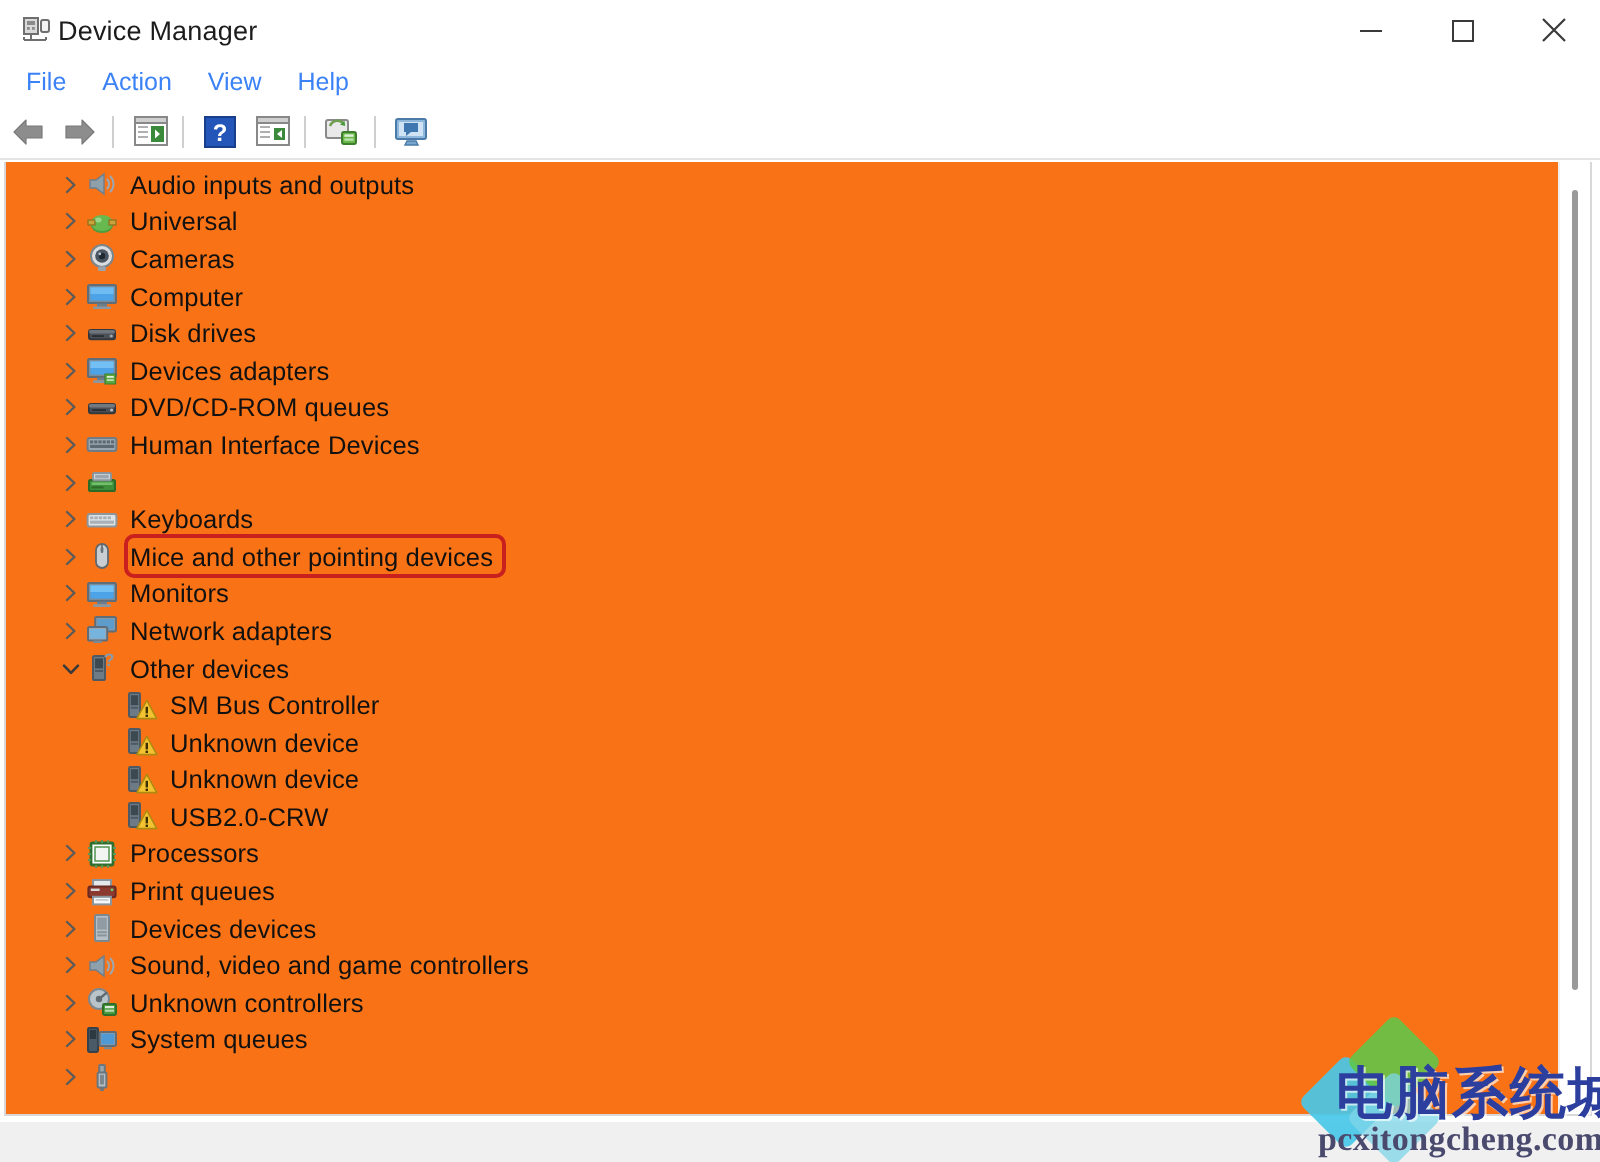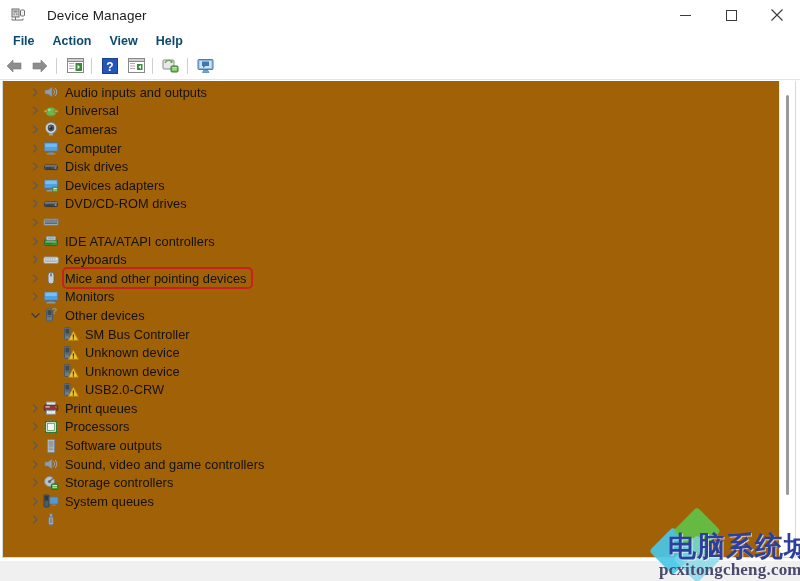--- a/index.html
+++ b/index.html
@@ -34,21 +34,21 @@
     display: flex;
     align-items: center;
   }
   .title-icon {
     width: 16px; height: 16px;
     margin-left: 10px;
     position: relative;
     flex: none;
   }
   .title-text {
-    margin-left: 21px;
+    margin-left: 3px;
     font-size: 13.5px;
     color: #1c1c1c;
     letter-spacing: 0.1px;
     white-space: nowrap;
   }
   .win-controls {
     position: absolute;
     right: 0; top: 0;
     height: 30px;
     display: flex;
@@ -66,24 +66,23 @@
   .menubar {
     position: absolute;
     left: 0; top: 30px;
     width: 800px; height: 22px;
     display: flex;
     align-items: center;
     background: #ffffff;
   }
   .menu-item {
     font-size: 12.5px;
-    color: #0c4a6e;
+    color: #3b82f6;
     padding: 2px 9px;
     white-space: nowrap;
-    font-weight: bold;
   }
   .menu-item:first-child { margin-left: 4px; }
 
   
   .toolbar {
     position: absolute;
     left: 0; top: 52px;
     width: 800px; height: 28px;
     background: #ffffff;
     display: flex;
@@ -104,21 +103,21 @@
     background: #cfcfcf;
     margin: 0 4px;
     flex: none;
   }
 
   
   .tree-panel {
     position: absolute;
     left: 2px; top: 81px;
     width: 794px; height: 477px;
-    background: #a16207;
+    background: #f97316;
     border: 1px solid #d8d8d8;
     border-top: none;
     box-sizing: border-box;
     overflow: hidden;
     text-align: center;
   }
   .tree {
     position: absolute;
     left: 0; top: 2px;
     width: 784px;
@@ -444,53 +443,53 @@
             <svg width="9" height="9" viewBox="0 0 9 9">
               <path d="M2.5 1 L6.2 4.5 L2.5 8" fill="none" stroke="#5a5a5a" stroke-width="1.2" stroke-linecap="round" stroke-linejoin="round"></path>
             </svg>
           </span>
           <span class="dev-icon"><svg width="16" height="16" viewBox="0 0 16 16">
               <rect x="1.5" y="6" width="13" height="4.6" rx="1" fill="#4b5056" stroke="#34383d"></rect>
               <rect x="1.5" y="6" width="13" height="1.8" rx="0.8" fill="#717880"></rect>
               <rect x="3" y="8.6" width="7" height="0.9" fill="#2a2e33"></rect>
               <circle cx="12.8" cy="9" r="0.8" fill="#b6bcc3"></circle>
             </svg></span>
-          <span class="tree-label">DVD/CD-ROM drives</span>
+          <span class="tree-label">DVD/CD-ROM queues</span>
         </div>
         <div class="tree-row">
           <span class="twisty">
             <svg width="9" height="9" viewBox="0 0 9 9">
               <path d="M2.5 1 L6.2 4.5 L2.5 8" fill="none" stroke="#5a5a5a" stroke-width="1.2" stroke-linecap="round" stroke-linejoin="round"></path>
             </svg>
           </span>
           <span class="dev-icon"><svg width="16" height="16" viewBox="0 0 16 16">
               <rect x="0.8" y="5" width="14.4" height="6.5" rx="1.2" fill="#9aa6b0" stroke="#6f7c86"></rect>
               <rect x="2" y="6.2" width="1.6" height="1.5" fill="#5d6a74"></rect>
               <rect x="4.1" y="6.2" width="1.6" height="1.5" fill="#5d6a74"></rect>
               <rect x="6.2" y="6.2" width="1.6" height="1.5" fill="#5d6a74"></rect>
               <rect x="8.3" y="6.2" width="1.6" height="1.5" fill="#5d6a74"></rect>
               <rect x="10.4" y="6.2" width="1.6" height="1.5" fill="#5d6a74"></rect>
               <rect x="12.5" y="6.2" width="1.6" height="1.5" fill="#5d6a74"></rect>
               <rect x="2" y="8.4" width="12.1" height="1.6" fill="#5d6a74"></rect>
             </svg></span>
+          <span class="tree-label">Human Interface Devices</span>
         </div>
         <div class="tree-row">
           <span class="twisty">
             <svg width="9" height="9" viewBox="0 0 9 9">
               <path d="M2.5 1 L6.2 4.5 L2.5 8" fill="none" stroke="#5a5a5a" stroke-width="1.2" stroke-linecap="round" stroke-linejoin="round"></path>
             </svg>
           </span>
           <span class="dev-icon"><svg width="16" height="16" viewBox="0 0 16 16">
               <rect x="1.5" y="7" width="13" height="5.5" rx="0.8" fill="#3f8f3a" stroke="#2c6a28"></rect>
               <rect x="2.8" y="8.2" width="10.4" height="1.3" fill="#72c06b"></rect>
               <rect x="2.8" y="10.2" width="6" height="1" fill="#2c6a28"></rect>
               <rect x="3.5" y="3.5" width="9" height="3.6" rx="0.6" fill="#cfd6da" stroke="#8a949b"></rect>
               <rect x="4.6" y="4.4" width="6.8" height="1.8" fill="#9aa5ad"></rect>
             </svg></span>
-          <span class="tree-label">IDE ATA/ATAPI controllers</span>
         </div>
         <div class="tree-row">
           <span class="twisty">
             <svg width="9" height="9" viewBox="0 0 9 9">
               <path d="M2.5 1 L6.2 4.5 L2.5 8" fill="none" stroke="#5a5a5a" stroke-width="1.2" stroke-linecap="round" stroke-linejoin="round"></path>
             </svg>
           </span>
           <span class="dev-icon"><svg width="16" height="16" viewBox="0 0 16 16">
               <rect x="0.8" y="5" width="14.4" height="6.3" rx="1.2" fill="#dfe3e6" stroke="#8d969d"></rect>
               <rect x="2" y="6.2" width="1.7" height="1.4" fill="#a8b1b8"></rect>
@@ -526,20 +525,35 @@
               <rect x="2.2" y="3.7" width="11.6" height="6.6" fill="#4da3e8"></rect>
               <rect x="2.2" y="3.7" width="11.6" height="3.3" fill="#73c0f4"></rect>
               <rect x="5.5" y="11.8" width="5" height="1.5" fill="#6d7d8a"></rect>
               <rect x="3.5" y="13.1" width="9" height="1.4" rx="0.5" fill="#8a98a4"></rect>
             </svg></span>
           <span class="tree-label">Monitors</span>
         </div>
         <div class="tree-row">
           <span class="twisty">
             <svg width="9" height="9" viewBox="0 0 9 9">
+              <path d="M2.5 1 L6.2 4.5 L2.5 8" fill="none" stroke="#5a5a5a" stroke-width="1.2" stroke-linecap="round" stroke-linejoin="round"></path>
+            </svg>
+          </span>
+          <span class="dev-icon"><svg width="16" height="16" viewBox="0 0 16 16">
+              <rect x="4.6" y="1.5" width="10.4" height="7.2" rx="0.8" fill="#8a98a4" stroke="#5f6d78"></rect>
+              <rect x="5.6" y="2.5" width="8.4" height="5.2" fill="#5d9ccb"></rect>
+              <rect x="1" y="6.5" width="9.6" height="6.8" rx="0.8" fill="#9aa8b3" stroke="#5f6d78"></rect>
+              <rect x="2" y="7.5" width="7.6" height="4.8" fill="#76b4dd"></rect>
+              <rect x="3.5" y="13.3" width="4.6" height="1.2" rx="0.4" fill="#7c8a95"></rect>
+            </svg></span>
+          <span class="tree-label">Network adapters</span>
+        </div>
+        <div class="tree-row">
+          <span class="twisty">
+            <svg width="9" height="9" viewBox="0 0 9 9">
               <path d="M1 2.8 L4.5 6.4 L8 2.8" fill="none" stroke="#3a3a3a" stroke-width="1.3" stroke-linecap="round" stroke-linejoin="round"></path>
             </svg>
           </span>
           <span class="dev-icon"><svg width="16" height="16" viewBox="0 0 16 16">
               <rect x="3.5" y="2" width="6" height="12" rx="0.8" fill="#6d7b86" stroke="#4d5a64"></rect>
               <rect x="4.5" y="3.2" width="4" height="5" fill="#3d4950"></rect>
               <rect x="4.5" y="9" width="4" height="1" fill="#4d5a64"></rect>
               <text x="11.5" y="7" text-anchor="middle" font-family="Liberation Sans, sans-serif" font-size="9" font-weight="bold" fill="#8f9aa3">?</text>
             </svg></span>
           <span class="tree-label">Other devices</span>
@@ -592,55 +606,55 @@
             </svg></span>
           <span class="tree-label">USB2.0-CRW</span>
         </div>
         <div class="tree-row">
           <span class="twisty">
             <svg width="9" height="9" viewBox="0 0 9 9">
               <path d="M2.5 1 L6.2 4.5 L2.5 8" fill="none" stroke="#5a5a5a" stroke-width="1.2" stroke-linecap="round" stroke-linejoin="round"></path>
             </svg>
           </span>
           <span class="dev-icon"><svg width="16" height="16" viewBox="0 0 16 16">
+              <rect x="2.5" y="2.5" width="11" height="11" rx="0.8" fill="#ffffff" stroke="#2f6f2f" stroke-width="1.4"></rect>
+              <rect x="4.5" y="4.5" width="7" height="7" fill="#f2f5f2" stroke="#5a9a5a" stroke-width="0.8"></rect>
+              <path d="M5 1 L5 2.5 M8 1 L8 2.5 M11 1 L11 2.5 M5 13.5 L5 15 M8 13.5 L8 15 M11 13.5 L11 15 M1 5 L2.5 5 M1 8 L2.5 8 M1 11 L2.5 11 M13.5 5 L15 5 M13.5 8 L15 8 M13.5 11 L15 11" stroke="#5a9a5a" stroke-width="0.9"></path>
+            </svg></span>
+          <span class="tree-label">Processors</span>
+        </div>
+        <div class="tree-row">
+          <span class="twisty">
+            <svg width="9" height="9" viewBox="0 0 9 9">
+              <path d="M2.5 1 L6.2 4.5 L2.5 8" fill="none" stroke="#5a5a5a" stroke-width="1.2" stroke-linecap="round" stroke-linejoin="round"></path>
+            </svg>
+          </span>
+          <span class="dev-icon"><svg width="16" height="16" viewBox="0 0 16 16">
               <rect x="3.5" y="2" width="9" height="3.5" fill="#e4e8ea" stroke="#8a949b"></rect>
               <rect x="1.2" y="5.2" width="13.6" height="5.4" rx="1" fill="#8c3a30" stroke="#6a2a22"></rect>
               <rect x="2.4" y="6.3" width="4.4" height="1.2" fill="#d8d8d8"></rect>
               <circle cx="13" cy="6.9" r="0.7" fill="#6fd06f"></circle>
               <rect x="3.5" y="10.4" width="9" height="3.8" fill="#f4f6f7" stroke="#8a949b"></rect>
               <rect x="4.8" y="11.6" width="6.4" height="0.7" fill="#b8c0c6"></rect>
             </svg></span>
           <span class="tree-label">Print queues</span>
         </div>
         <div class="tree-row">
           <span class="twisty">
             <svg width="9" height="9" viewBox="0 0 9 9">
               <path d="M2.5 1 L6.2 4.5 L2.5 8" fill="none" stroke="#5a5a5a" stroke-width="1.2" stroke-linecap="round" stroke-linejoin="round"></path>
             </svg>
           </span>
           <span class="dev-icon"><svg width="16" height="16" viewBox="0 0 16 16">
-              <rect x="2.5" y="2.5" width="11" height="11" rx="0.8" fill="#ffffff" stroke="#2f6f2f" stroke-width="1.4"></rect>
-              <rect x="4.5" y="4.5" width="7" height="7" fill="#f2f5f2" stroke="#5a9a5a" stroke-width="0.8"></rect>
-              <path d="M5 1 L5 2.5 M8 1 L8 2.5 M11 1 L11 2.5 M5 13.5 L5 15 M8 13.5 L8 15 M11 13.5 L11 15 M1 5 L2.5 5 M1 8 L2.5 8 M1 11 L2.5 11 M13.5 5 L15 5 M13.5 8 L15 8 M13.5 11 L15 11" stroke="#5a9a5a" stroke-width="0.9"></path>
-            </svg></span>
-          <span class="tree-label">Processors</span>
-        </div>
-        <div class="tree-row">
-          <span class="twisty">
-            <svg width="9" height="9" viewBox="0 0 9 9">
-              <path d="M2.5 1 L6.2 4.5 L2.5 8" fill="none" stroke="#5a5a5a" stroke-width="1.2" stroke-linecap="round" stroke-linejoin="round"></path>
-            </svg>
-          </span>
-          <span class="dev-icon"><svg width="16" height="16" viewBox="0 0 16 16">
               <rect x="4.5" y="1.5" width="7" height="13" rx="0.8" fill="#b6bfc6" stroke="#7d878f"></rect>
               <rect x="5.6" y="2.8" width="4.8" height="6" fill="#919ba3"></rect>
               <rect x="5.6" y="9.6" width="4.8" height="1" fill="#8a949c"></rect>
               <rect x="5.6" y="11.2" width="4.8" height="1" fill="#8a949c"></rect>
             </svg></span>
-          <span class="tree-label">Software outputs</span>
+          <span class="tree-label">Devices devices</span>
         </div>
         <div class="tree-row">
           <span class="twisty">
             <svg width="9" height="9" viewBox="0 0 9 9">
               <path d="M2.5 1 L6.2 4.5 L2.5 8" fill="none" stroke="#5a5a5a" stroke-width="1.2" stroke-linecap="round" stroke-linejoin="round"></path>
             </svg>
           </span>
           <span class="dev-icon"><svg width="16" height="16" viewBox="0 0 16 16">
               <path d="M2 6 L5 6 L9 3 L9 13 L5 10 L2 10 Z" fill="#8fa0ad" stroke="#6d7d8a" stroke-width="0.7"></path>
               <path d="M10.5 5.5 a3.5 3.5 0 0 1 0 5" fill="none" stroke="#9aa9b5" stroke-width="1"></path>
@@ -655,21 +669,21 @@
             </svg>
           </span>
           <span class="dev-icon"><svg width="16" height="16" viewBox="0 0 16 16">
               <circle cx="6.5" cy="6.5" r="5" fill="#b9c3ca" stroke="#7d878f"></circle>
               <circle cx="6.5" cy="6.5" r="1.6" fill="#5f6a72"></circle>
               <path d="M6.5 6.5 L10.5 3.2" stroke="#5f6a72" stroke-width="1.2"></path>
               <rect x="8.5" y="9" width="6.5" height="5.5" rx="0.7" fill="#4a9b3f" stroke="#2f6f2a"></rect>
               <rect x="9.5" y="10" width="4.5" height="1.1" fill="#ffffff" opacity=".8"></rect>
               <rect x="9.5" y="11.8" width="4.5" height="1.1" fill="#ffffff" opacity=".6"></rect>
             </svg></span>
-          <span class="tree-label">Storage controllers</span>
+          <span class="tree-label">Unknown controllers</span>
         </div>
         <div class="tree-row">
           <span class="twisty">
             <svg width="9" height="9" viewBox="0 0 9 9">
               <path d="M2.5 1 L6.2 4.5 L2.5 8" fill="none" stroke="#5a5a5a" stroke-width="1.2" stroke-linecap="round" stroke-linejoin="round"></path>
             </svg>
           </span>
           <span class="dev-icon"><svg width="16" height="16" viewBox="0 0 16 16">
               <rect x="1" y="2" width="5" height="12" rx="0.7" fill="#4a5a66" stroke="#35424c"></rect>
               <rect x="1.9" y="3" width="3.2" height="4.5" fill="#2d3941"></rect>

